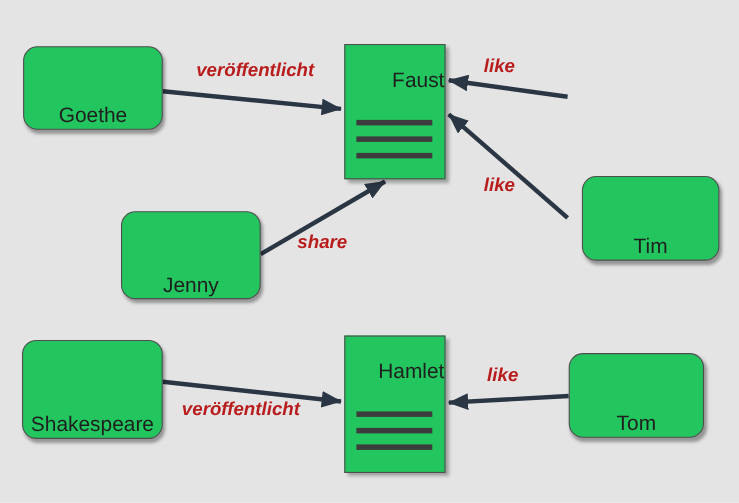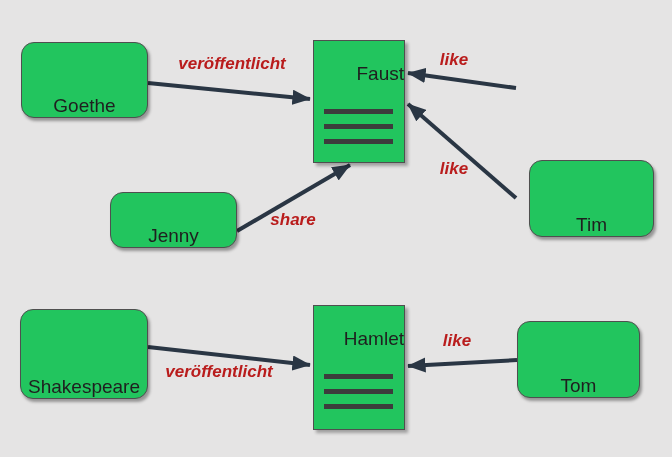--- a/index.html
+++ b/index.html
@@ -63,21 +63,21 @@
     position: absolute;
     font-weight: bold;
     font-style: italic;
     font-size: 17px;
     color: #b91c1c;
     text-align: center;
     white-space: nowrap;
   }
   
   #node-goethe      { left: 21px;  top: 42px;  width: 127px; height: 76px; }
-  #node-jenny       { left: 110px; top: 192px; width: 127px; height: 56px; }
+  #node-jenny       { left: 110px; top: 192px; width: 127px; height: 80px; }
   #node-shakespeare { left: 20px;  top: 309px; width: 128px; height: 90px; }
   #node-hannah      { left: 515px; top: 48px;  width: 125px; height: 77px; }
   #node-tim         { left: 529px; top: 160px; width: 125px; height: 77px; }
   #node-tom         { left: 517px; top: 321px; width: 123px; height: 77px; }
   #node-faust       { left: 313px; top: 40px;  width: 92px;  height: 123px; }
   #node-hamlet      { left: 313px; top: 305px; width: 92px;  height: 125px; padding-left: 25px; }
   
   #label-veroeffentlicht-top    { left: 172px; top: 54px;  width: 120px; }
   #label-share                  { left: 263px; top: 210px; width: 60px; }
   #label-like-hannah            { left: 429px; top: 50px;  width: 50px; }

